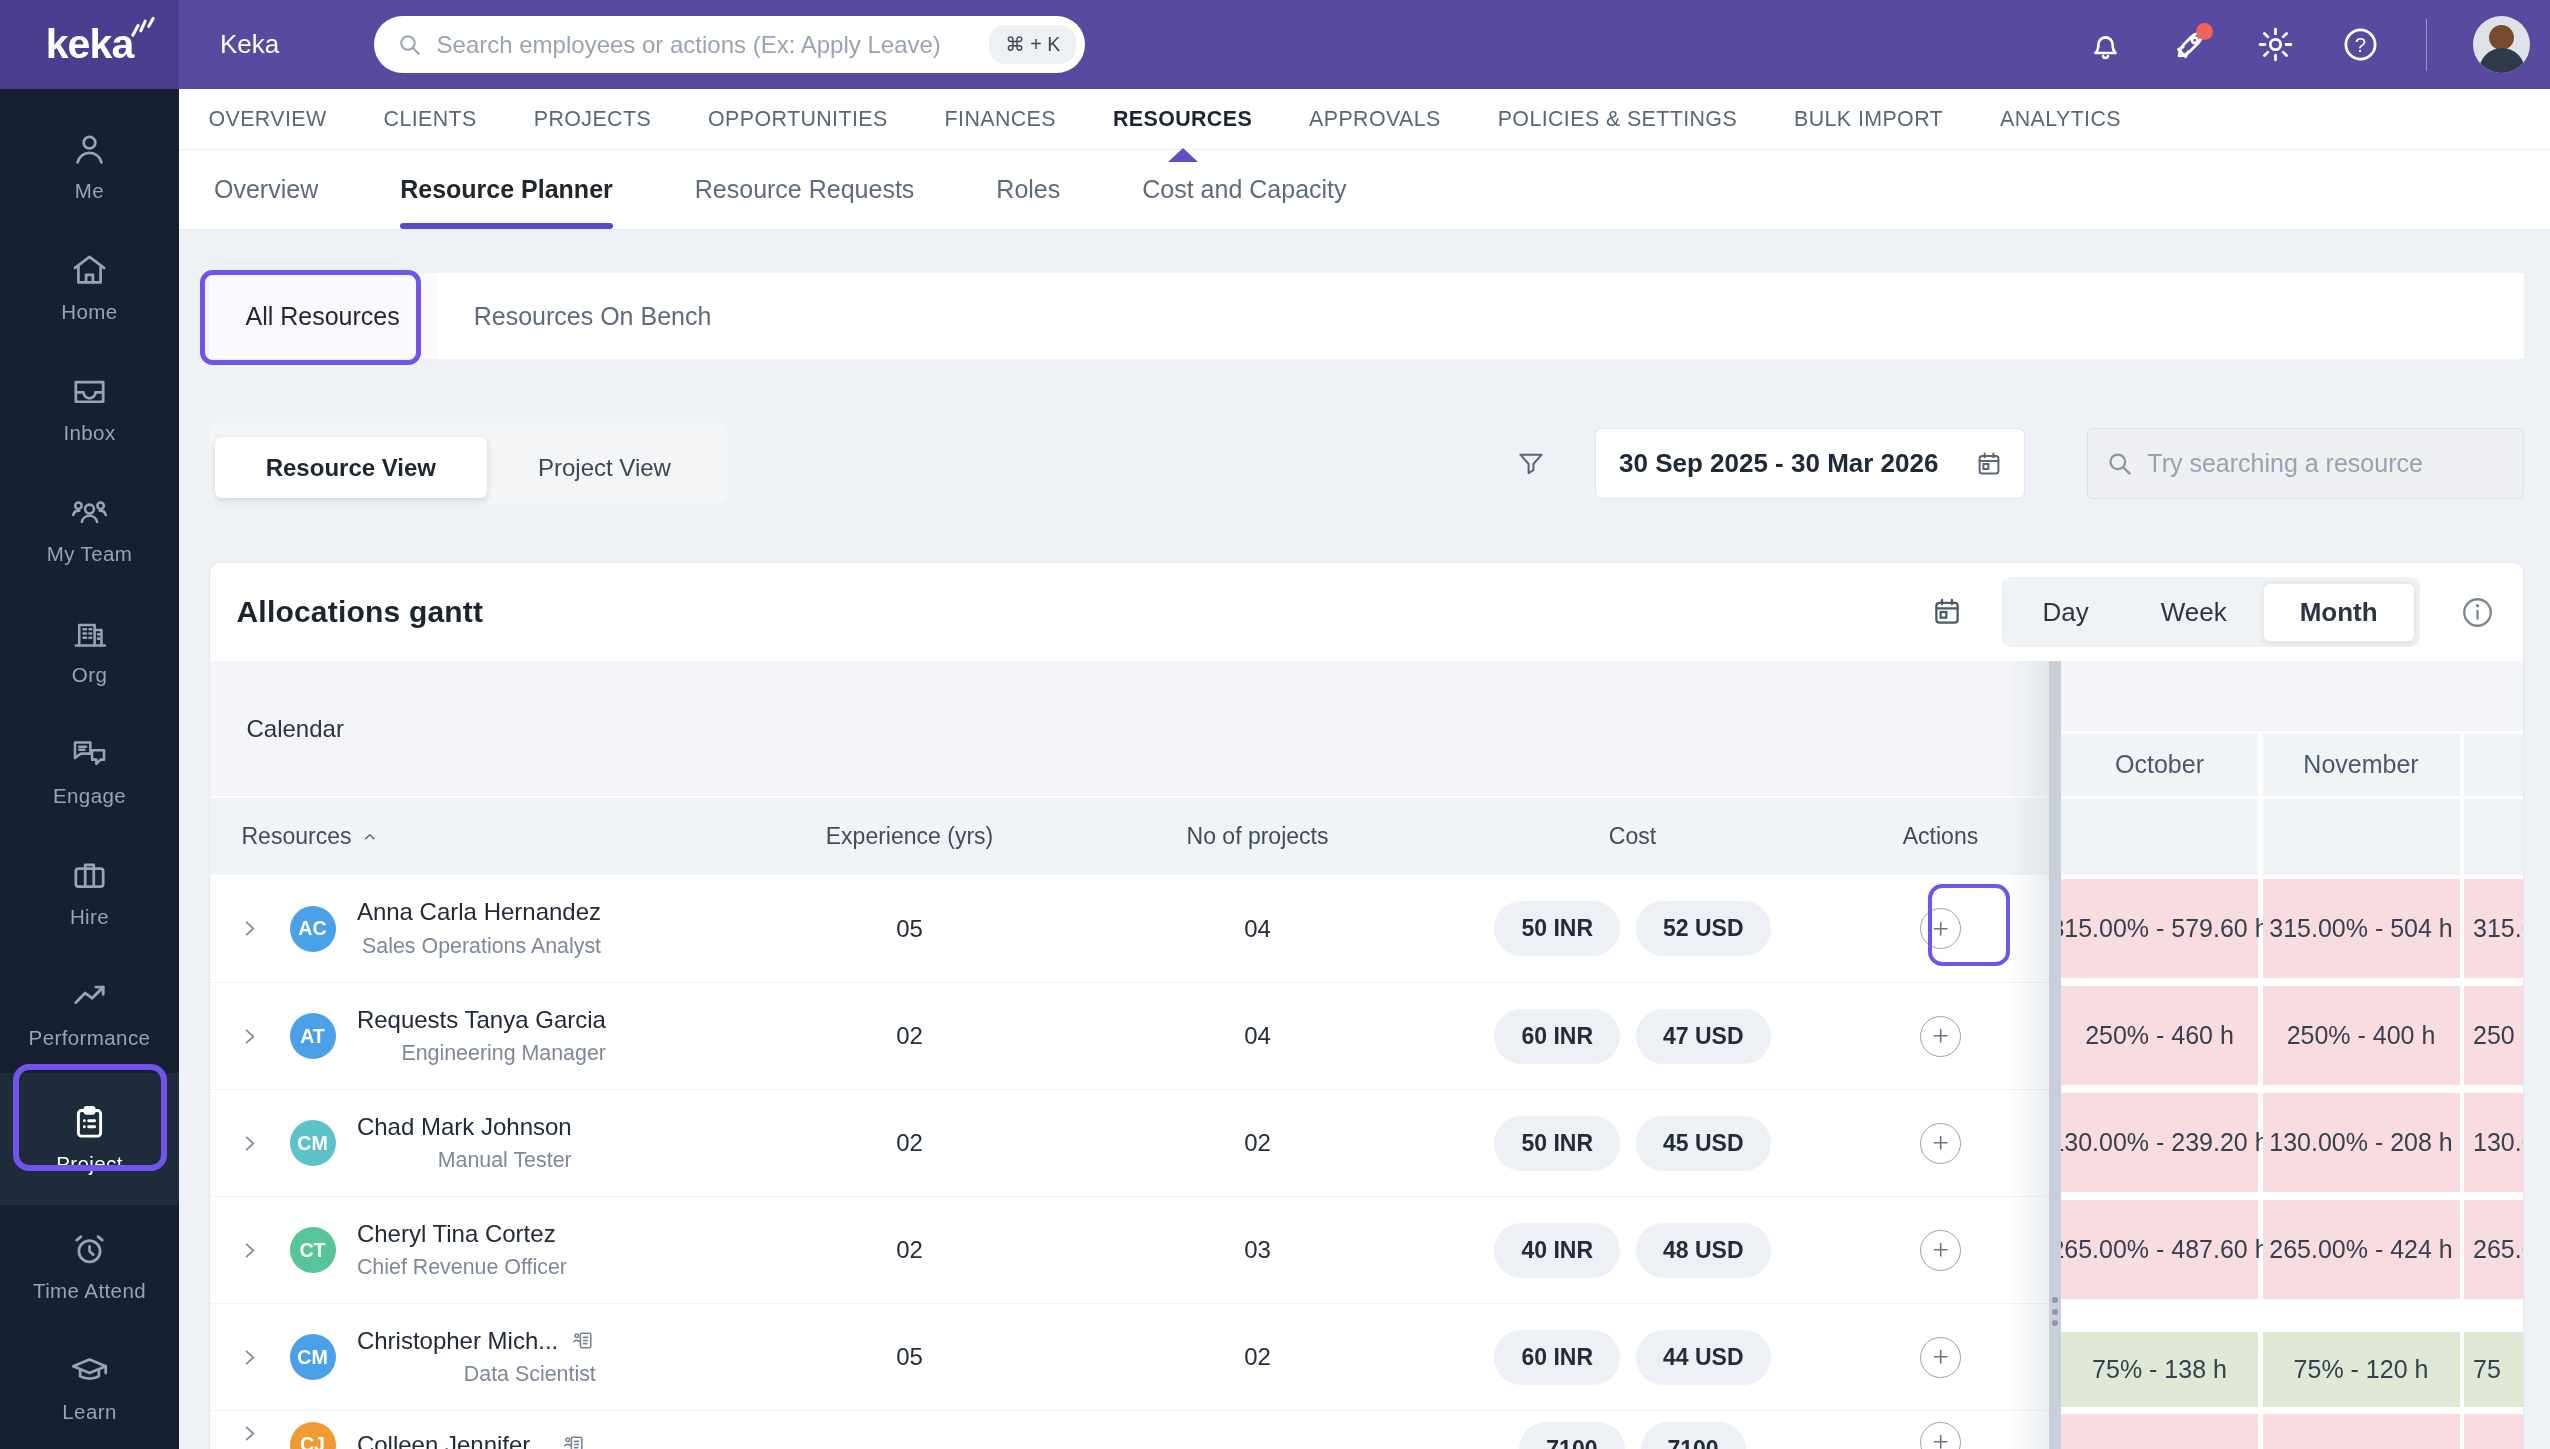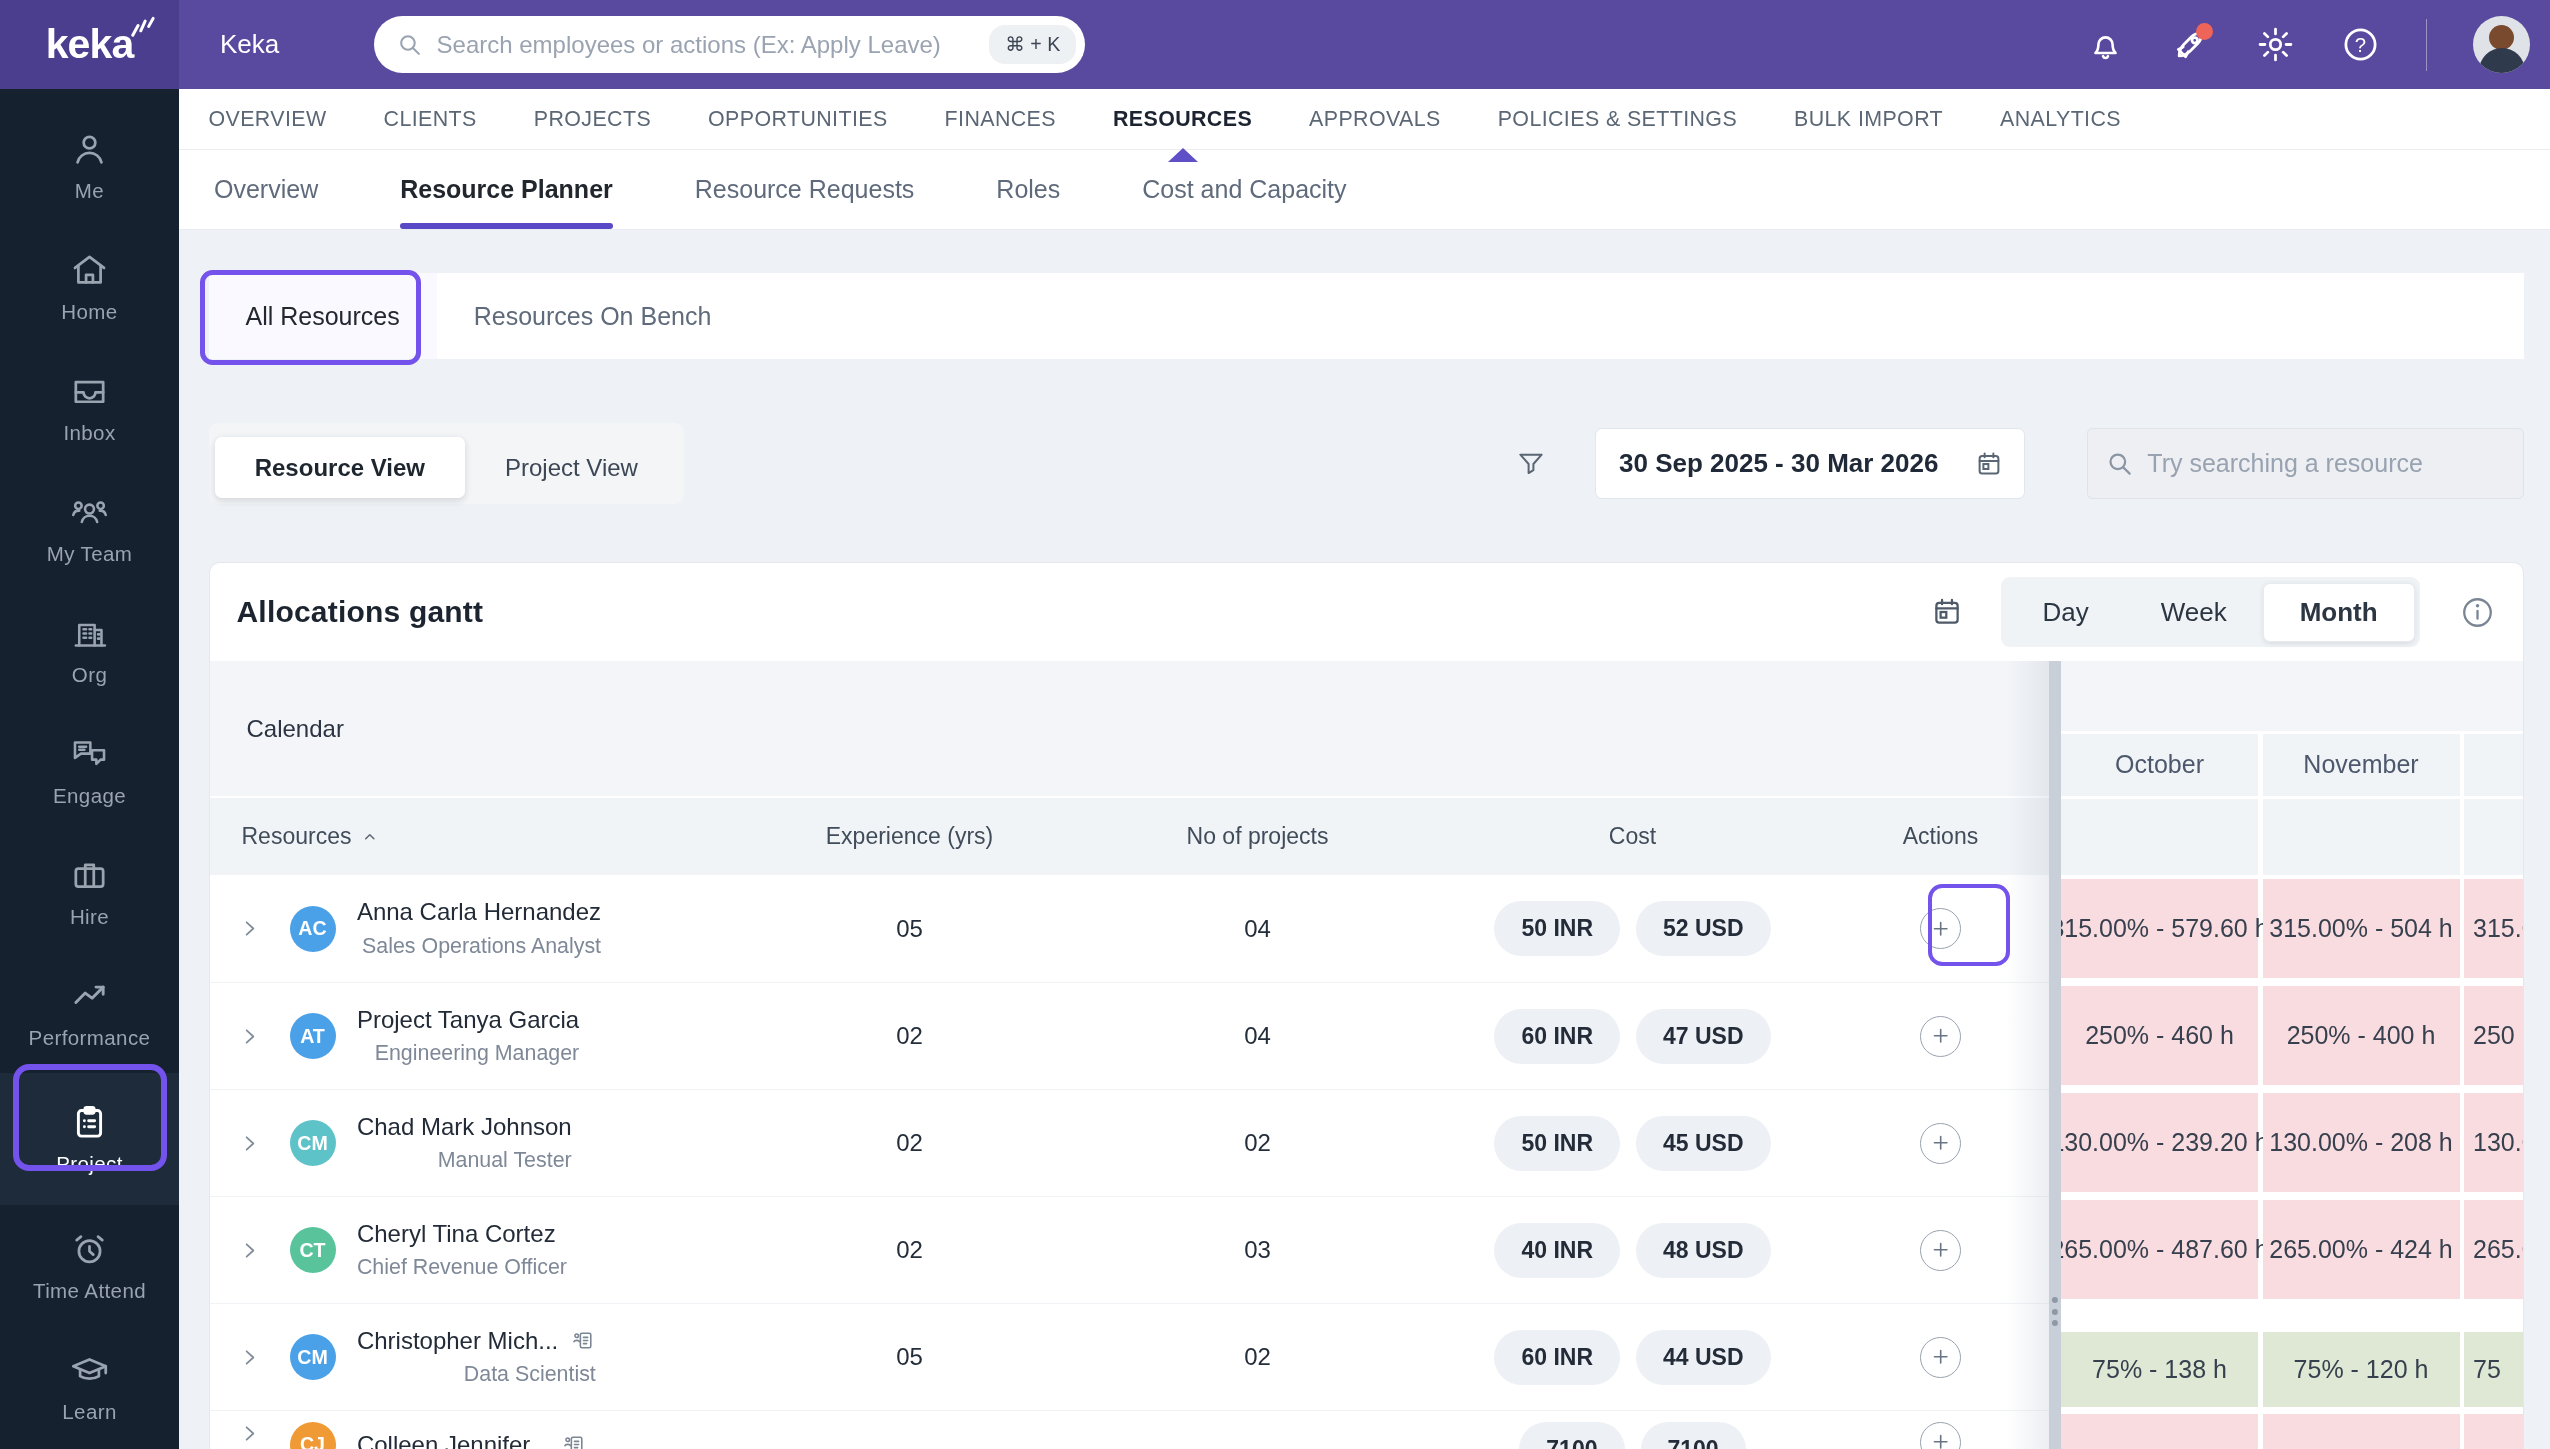--- a/index.html
+++ b/index.html
@@ -45,21 +45,21 @@
   .sub-tab.active::after { content:""; position:absolute; left:0; right:0; bottom:0; height:6.2px; border-radius:3.6px; background:#5949c6; }
 
   .content { padding:0 27px 0 29.5px; }
 
   .view-band { margin-top:43px; background:#fff; height:86px; display:flex; align-items:stretch; }
   .view-tab { display:flex; align-items:center; padding:0 37px; font-size:25px; color:#5f6b7a; cursor:pointer; }
   .view-tab.active { color:#23272f; background:#faf9ff; }
 
   .controls-row { margin-top:68px; display:flex; align-items:center; height:73px; }
   .toggle-wrap { background:#f3f5f7; border-radius:9px; padding:6.2px; display:flex; }
-  .tog-btn { height:61px; padding:0 40px; display:flex; align-items:center; font-size:24px; color:#3c4654; border:none; background:transparent; cursor:pointer; border-radius:7.1px; font-family:inherit;margin-top:8px; }
+  .tog-btn { height:61px; padding:0 51px; display:flex; align-items:center; font-size:24px; color:#3c4654; border:none; background:transparent; cursor:pointer; border-radius:7.1px; font-family:inherit;margin-top:8px; }
   .tog-btn.active { background:#fff; font-weight:bold; color:#1e2630; box-shadow:0 2.7px 7.1px rgba(30,40,60,.14); }
   .ctrl-right { margin-left:auto; display:flex; align-items:center; }
   .funnel { margin-right:48px; cursor:pointer; }
   .date-box { width:430px; height:71px; background:#fff; border:0.9px solid #e1e6ec; border-radius:7.1px; display:flex; align-items:center; justify-content:space-between; padding:0 19.6px 0 23px; cursor:pointer; }
   .date-box .dtxt { font-size:26px; font-weight:bold; color:#202938; }
   .res-search { margin-left:62px; width:437px; height:71px; background:#edeff3; border:0.9px solid #dfe3e9; border-radius:5.4px; display:flex; align-items:center; padding:0 18px; }
   .res-search input { border:none; outline:none; background:transparent; flex:1; margin-left:14.3px; font-size:25px; color:#2a3240; font-family:inherit; }
   .res-search input::placeholder { color:#98a2b0; }
 
   
@@ -404,21 +404,21 @@
                 <svg width="23" height="23" viewBox="0 0 24 24" fill="none" stroke="#818c9a" stroke-width="1.8" stroke-linecap="round" stroke-linejoin="round">
                   <path d="M9 5.5l7 6.5-7 6.5"></path>
                 </svg>
               </div>
             <div class="cell ident">
               <div class="avatar" style="background-color: rgb(75, 161, 232);">
                   <span>AT</span>
                 </div>
               <div class="who">
                 <div class="nm">
-                    <span>Project Tanya Garcia</span>
+                    <span>Requests Tanya Garcia</span>
                   </div>
                 <div class="rl">Engineering Manager</div>
               </div>
             </div>
             <div class="cell num">02</div>
             <div class="cell num">04</div>
             <div class="cell cost">
               <span class="pill">60 INR</span>
               <span class="pill">47 USD</span>
             </div>

